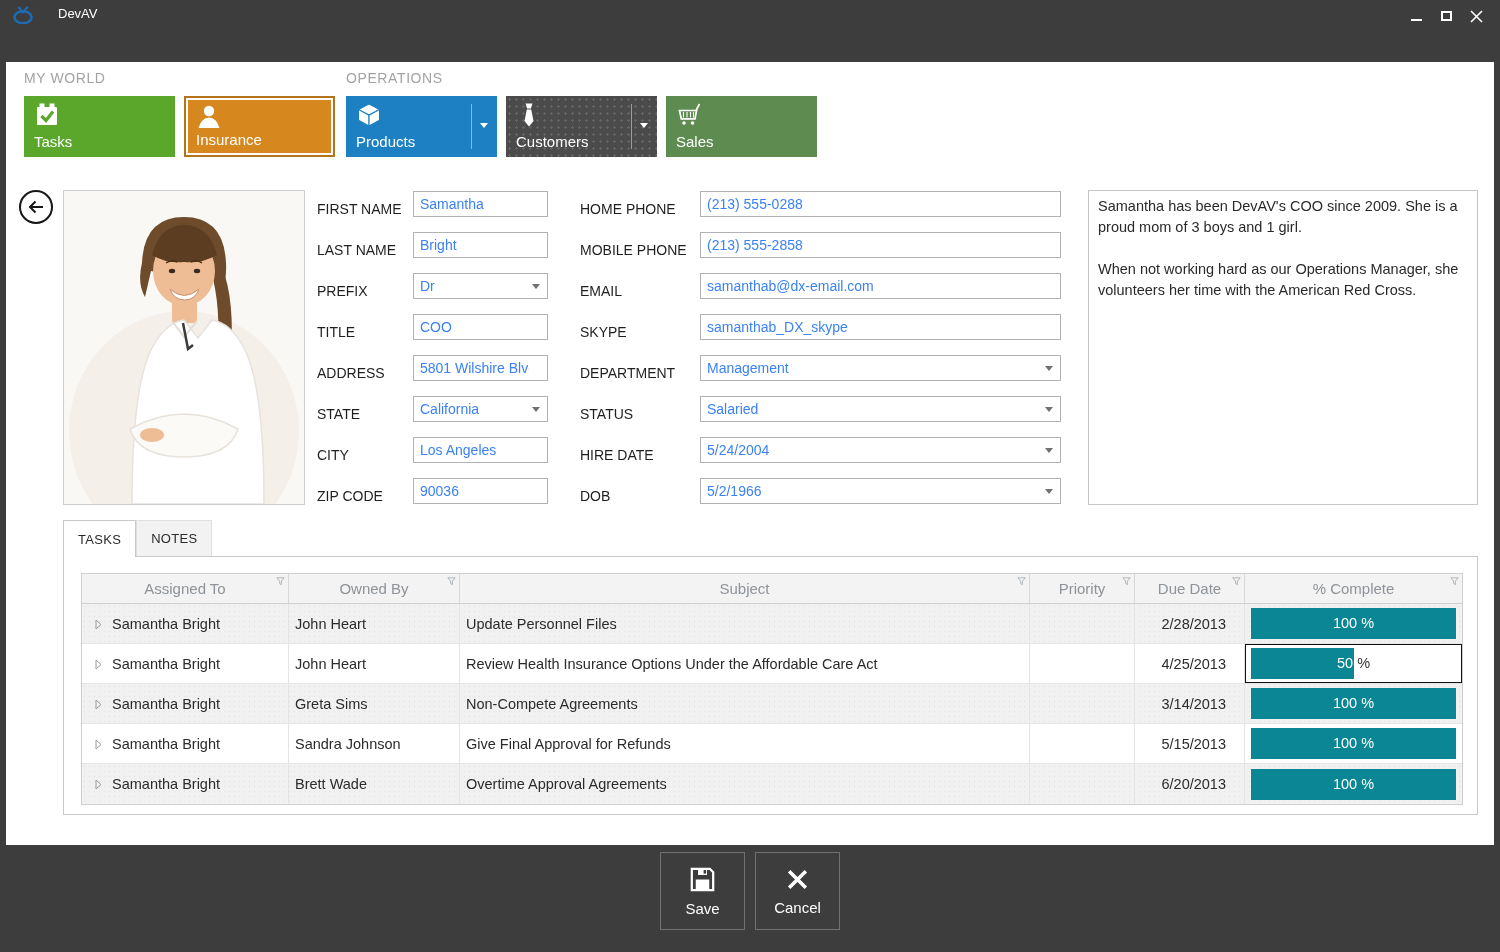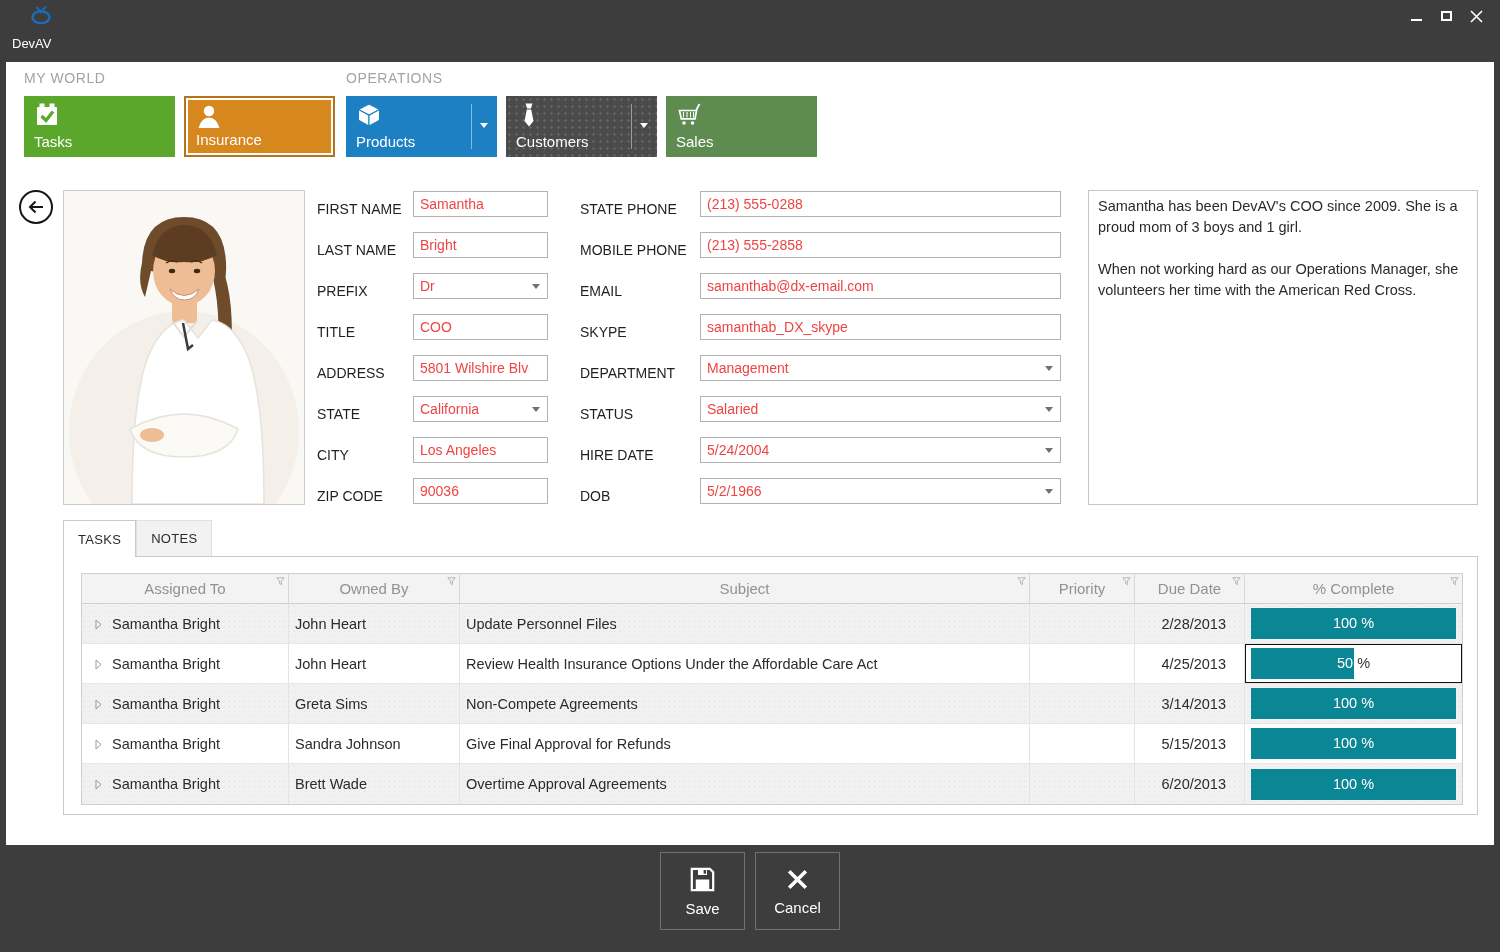--- a/index.html
+++ b/index.html
@@ -1,21 +1,21 @@
 <!DOCTYPE html>
 <html><head>
 <meta charset="utf-8">
 <style>
   * { margin:0; padding:0; box-sizing:border-box; }
   html,body { width:1500px; height:952px; overflow:hidden; font-family:"Liberation Sans", sans-serif; }
   .frame { position:relative; width:1500px; height:952px; background:#3d3d3d; }
 
   
   .titlebar { position:absolute; top:0; left:0; right:0; height:62px; background:#3d3d3d; }
-  .titlebar-row { position:absolute; top:6px; left:12px; display:flex; align-items:flex-end; gap:8px;flex-direction:column; }
+  .titlebar-row { position:absolute; top:6px; left:12px; display:flex; align-items:flex-start; gap:24px; }
   .apptitle { color:#fff; font-size:13px; }
   .wincontrols { position:absolute; top:6px; right:14px; display:flex; gap:10px; }
   .winbtn { width:20px; height:20px; display:flex; align-items:center; justify-content:center; cursor:default; }
   .glyph-min { width:11px; height:2px; background:#fff; margin-top:8px; }
   .glyph-max { width:11px; height:10px; border:2px solid #fff; }
 
   
   .content { position:absolute; top:62px; left:6px; width:1488px; height:783px; background:#ffffff; }
 
   
@@ -53,21 +53,21 @@
   .form-left { left:311px; top:129px; }
   .form-right { left:574px; top:129px; }
   .frow { display:flex; align-items:flex-end; height:26px; margin-bottom:15px; }
   .flabel { font-size:14px; color:#1f1f1f; }
   .form-left .flabel { width:96px; }
   .form-right .flabel { width:120px; }
   .fbox { position:relative; height:26px; }
   .form-left .fbox { width:135px; }
   .form-right .fbox { width:361px; }
   .fbox input { position:absolute; inset:0; width:100%; height:100%; border:1px solid #b2b2b2; background:#fff;
-    font-family:"Liberation Sans", sans-serif; font-size:14px; color:#ef4444; padding:0 18px 0 6px; outline:none; }
+    font-family:"Liberation Sans", sans-serif; font-size:14px; color:#3b82f6; padding:0 18px 0 6px; outline:none; }
   .fbox .ddarr { display:none; position:absolute; right:8px; top:11px; width:0; height:0;
     border-left:4px solid transparent; border-right:4px solid transparent; border-top:5px solid #707070; cursor:pointer; }
   .fbox[data-type="dropdown"] .ddarr { display:block; }
 
   
   .bio { position:absolute; left:1082px; top:128px; width:390px; height:315px; border:1px solid #c6c6c6; background:#fff;
     font-size:14.5px; color:#2a2a2a; line-height:1.45; padding:5px 9px; white-space:pre-line; cursor:text; }
 
   
   .tabs { position:absolute; left:57px; top:458px; display:flex; z-index:3; }
@@ -322,21 +322,21 @@
           <div class="fbox" data-name="field" data-type="text">
             <input data-name="field-input" value="90036" style="">
 
           </div>
         </div>
       </div>
 
     <div class="form form-right" data-name="form-right-column">
 
         <div class="frow" data-name="form-row">
-          <label class="flabel" data-name="field-label">STATE PHONE</label>
+          <label class="flabel" data-name="field-label">HOME PHONE</label>
           <div class="fbox" data-name="field" data-type="text">
             <input data-name="field-input" value="(213) 555-0288" style="">
 
           </div>
         </div>
 
         <div class="frow" data-name="form-row">
           <label class="flabel" data-name="field-label">MOBILE PHONE</label>
           <div class="fbox" data-name="field" data-type="text">
             <input data-name="field-input" value="(213) 555-2858" style="">

